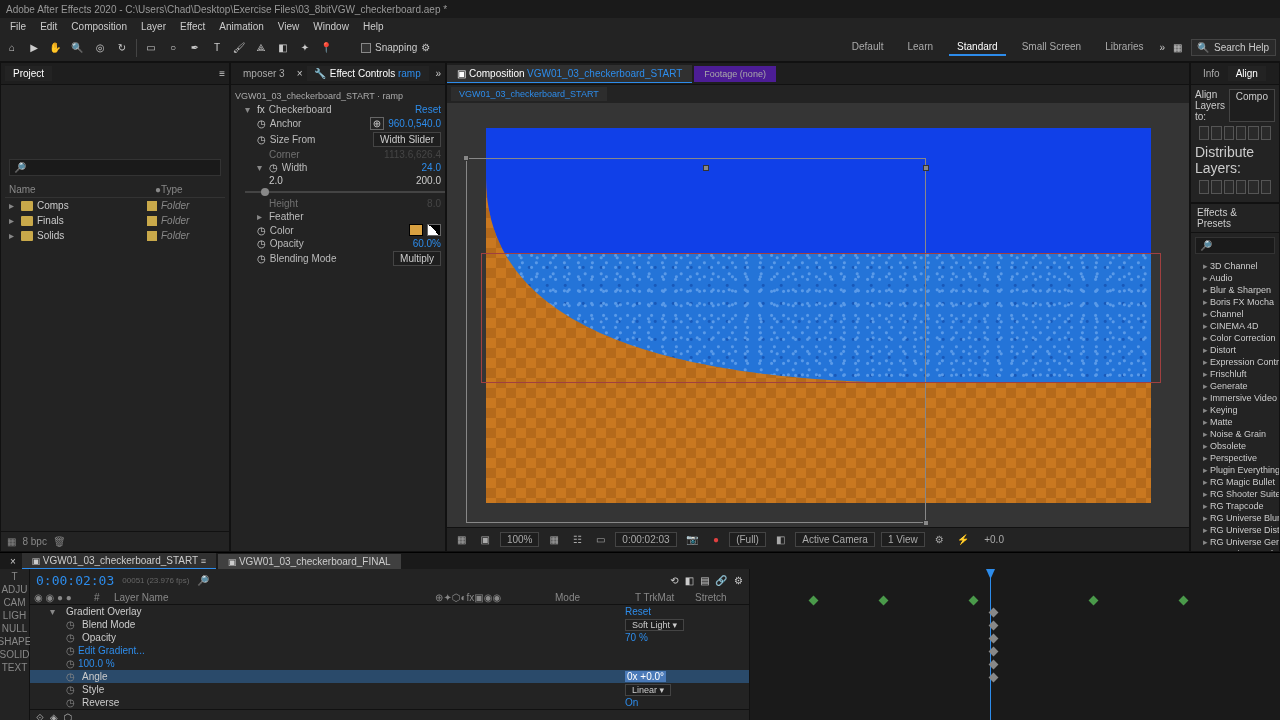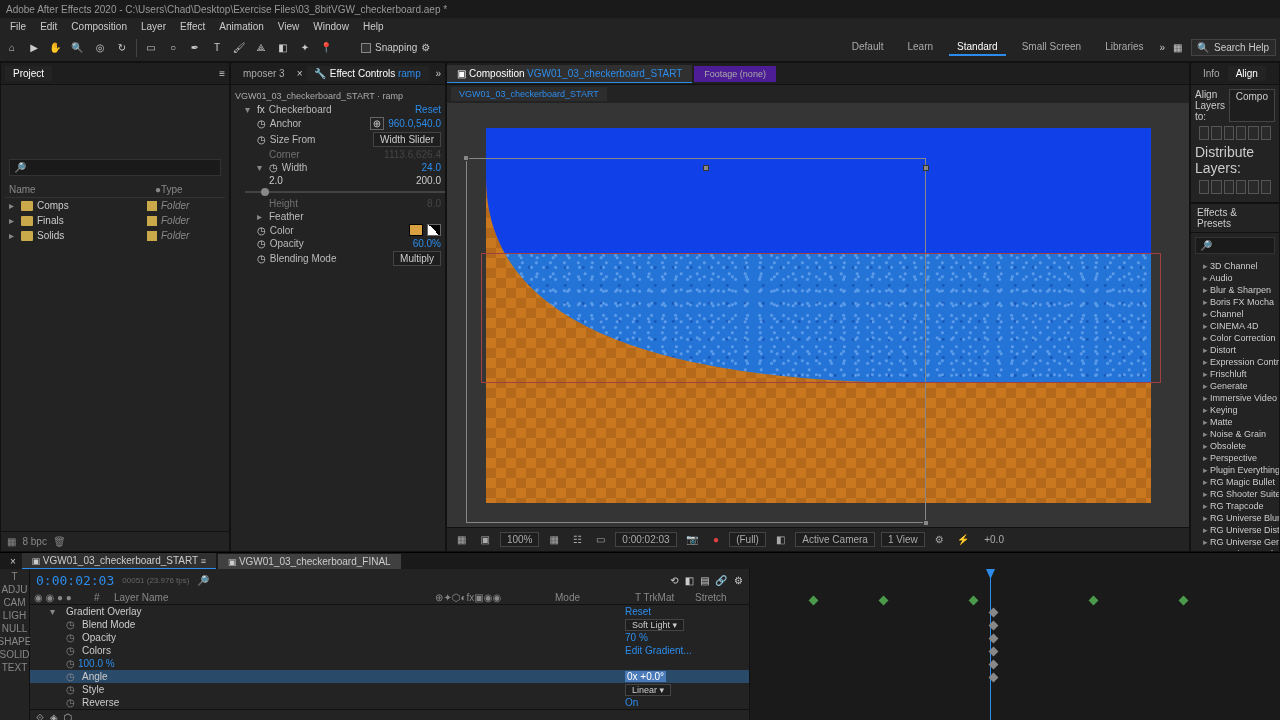--- a/index.html
+++ b/index.html
@@ -470,21 +470,20 @@
           </div>
           <div class="tl-layer-row">
             <span class="tl-indent" style="width: 32px;"></span>
             <span style="width: 12px; color: rgb(136, 136, 136);">◷</span>
             <span class="tl-name">Opacity</span>
             <span class="tl-mode"><span class="tl-val">70 %</span></span>
           </div>
           <div class="tl-layer-row">
             <span class="tl-indent" style="width: 32px;"></span>
             <span style="width: 12px; color: rgb(136, 136, 136);">◷</span>
-            <span class="tl-name">Colors</span>
             <span class="tl-mode"><span class="tl-val link">Edit Gradient...</span></span>
           </div>
           <div class="tl-layer-row">
             <span class="tl-indent" style="width: 32px;"></span>
             <span style="width: 12px; color: rgb(136, 136, 136);">◷</span>
             <span class="tl-mode"><span class="tl-val">100.0 %</span></span>
           </div>
           <div class="tl-layer-row sel">
             <span class="tl-indent" style="width: 32px;"></span>
             <span style="width: 12px; color: rgb(136, 136, 136);">◷</span>

